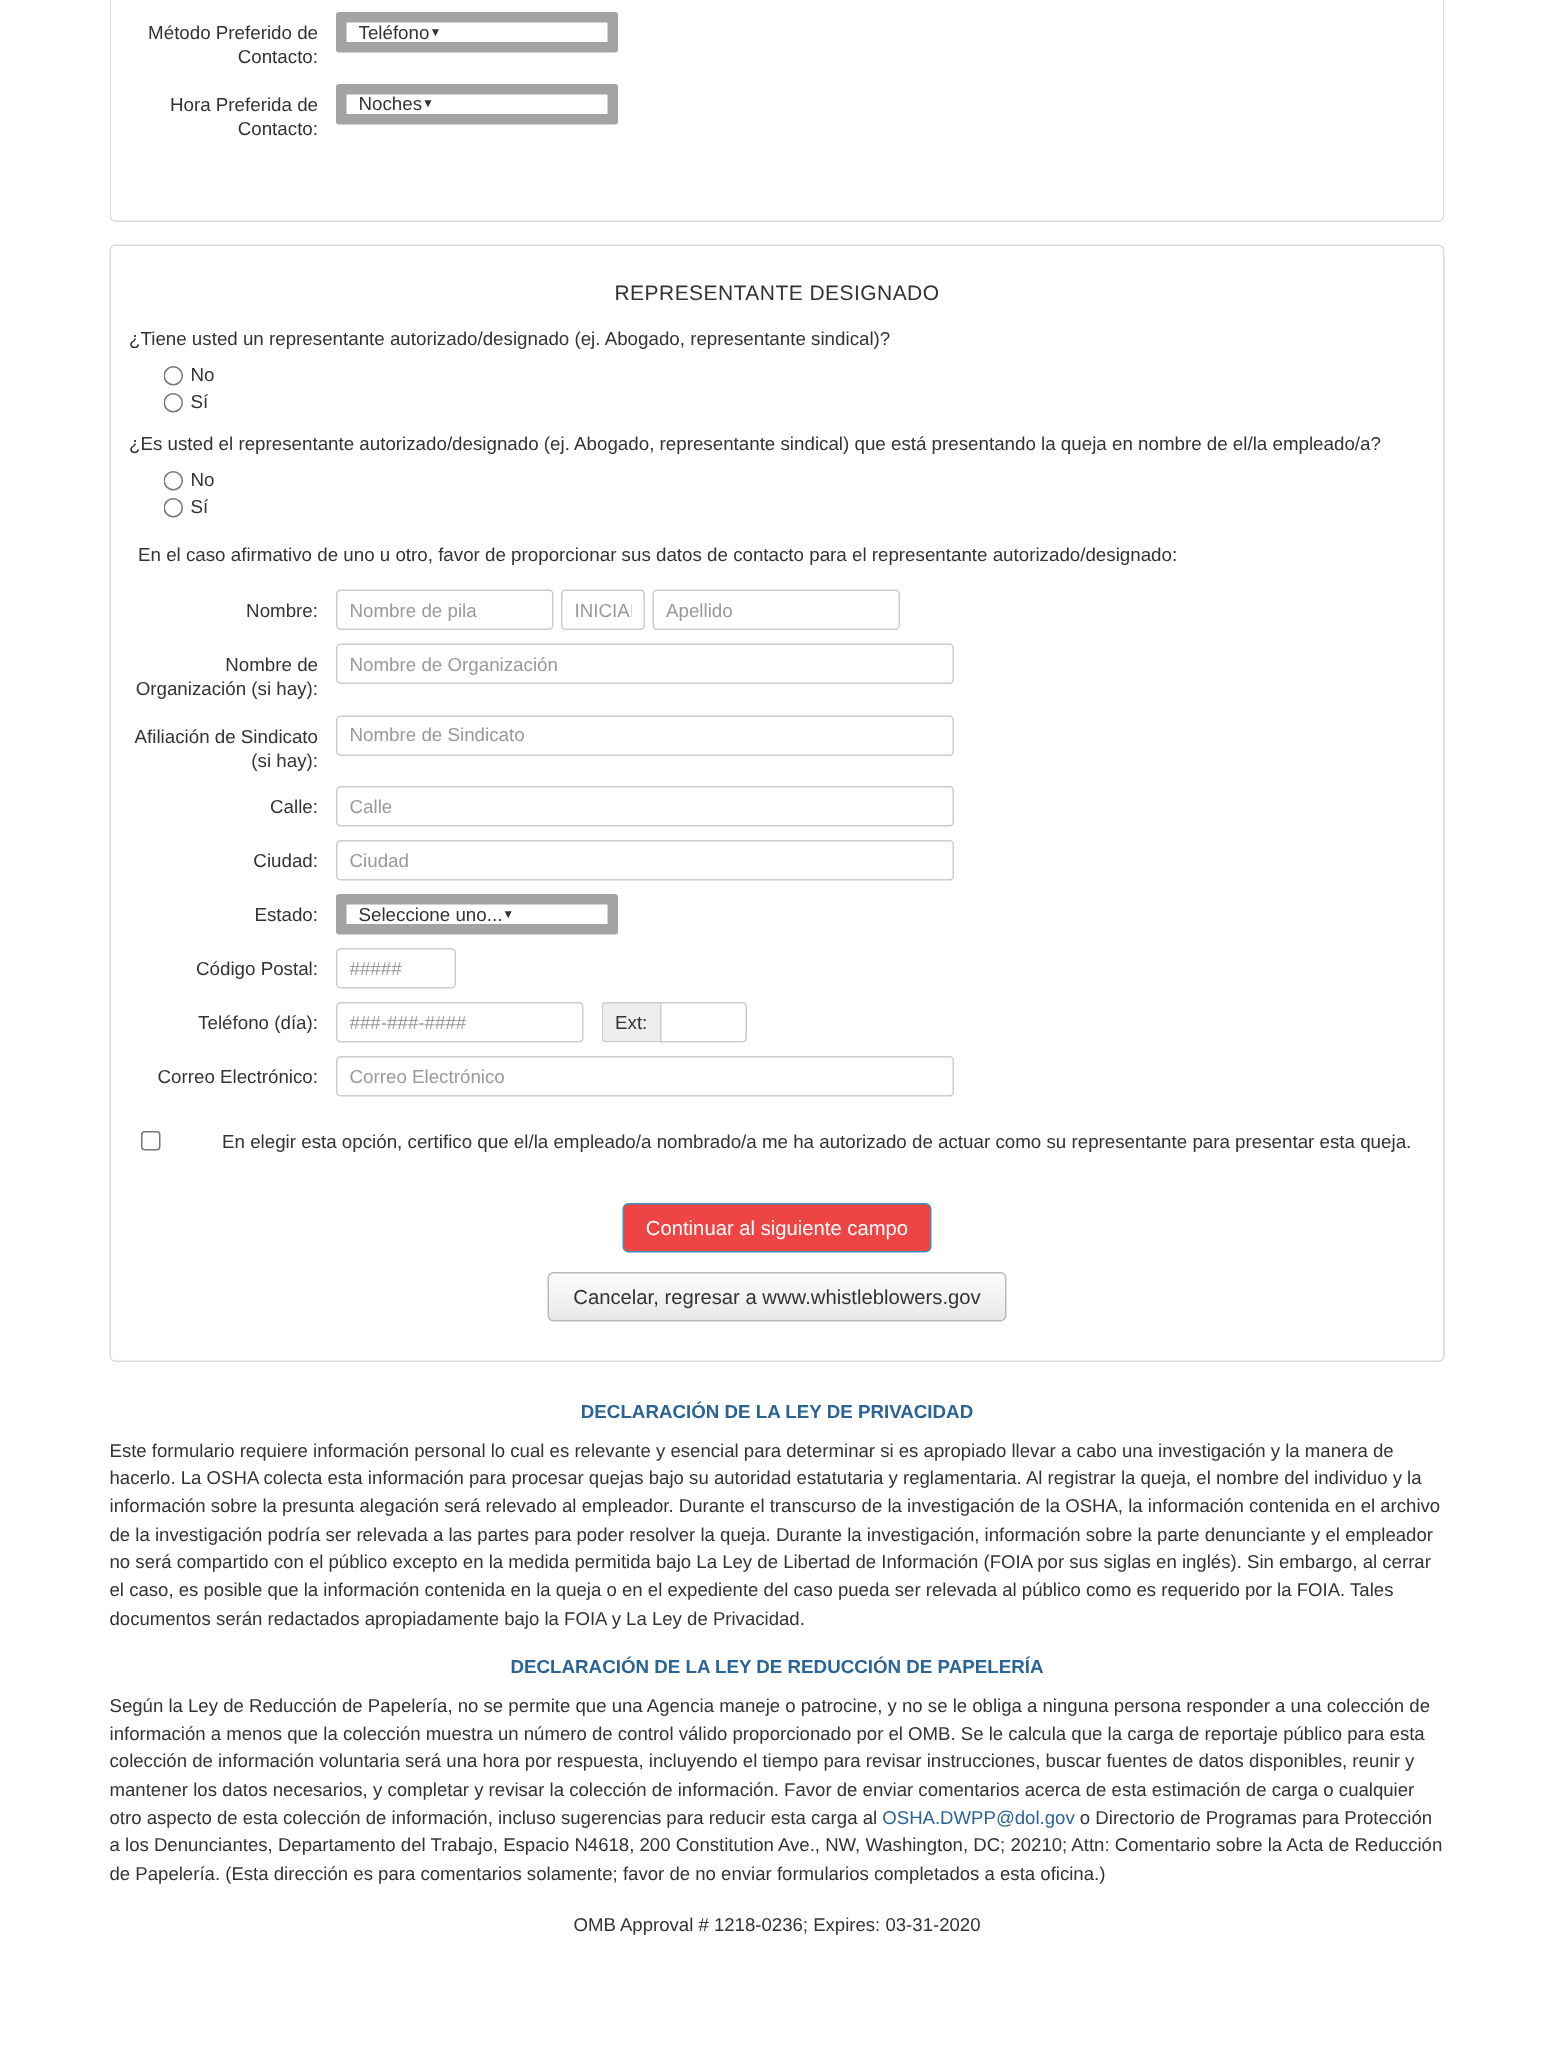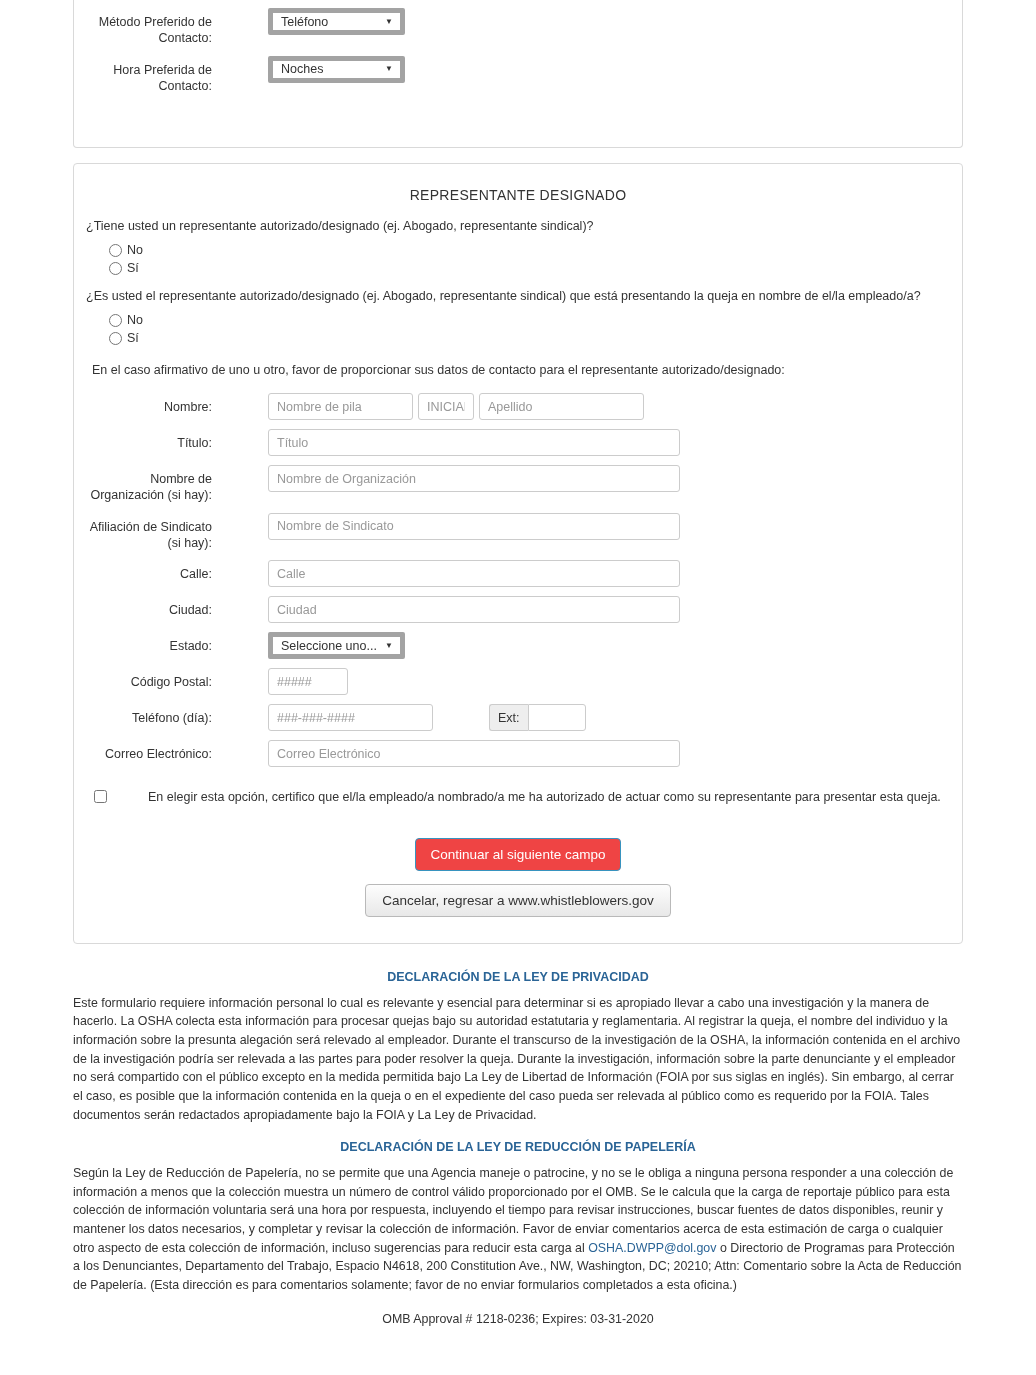--- a/index.html
+++ b/index.html
@@ -30,21 +30,21 @@
   .panel-title {
     text-align: center;
     font-size: 14px;
     font-weight: 400;
     color: #333;
     letter-spacing: .3px;
     margin: 8px 0 16px;
   }
 
   
-  .form-row { display: flex; align-items: flex-start; margin-bottom: 9px; gap: 44px; }
+  .form-row { display: flex; align-items: flex-start; margin-bottom: 9px; }
   .form-label {
     width: 140px; min-width: 140px;
     text-align: right;
     padding: 6px 12px 0 0;
     font-size: 12.5px;
     line-height: 1.3;
   }
   .text-input {
     height: 27px;
     border: 1px solid #ccc;
@@ -59,23 +59,23 @@
   .w-first { width: 145px; }
   .w-init  { width: 56px; }
   .w-last  { width: 165px; }
   .w-full  { width: 412px; }
   .w-zip   { width: 80px; }
   .w-phone { width: 165px; }
   .w-ext   { width: 58px; border-radius: 0 3px 3px 0; }
   .name-inputs { display: flex; gap: 5px; }
 
   .select-box {
-    display: flex; align-items: center; justify-content: space-between;
-    width: 137px; height: 27px;
-    border: 5px solid #a3a3a3; border-radius: 2px;
+    display: flex; align-items: center; 
+    width: 188px; height: 27px;
+    border: 7px solid #a3a3a3; border-radius: 2px;
     background: #fff;
     padding: 0 7px 0 8px;
     font-size: 12.5px;
     cursor: default;
   }
   .caret { font-size: 8px; color: #333; line-height: 1; }
 
   .question { font-size: 12.5px; margin: 14px 0 10px 2px; }
   .radio-group { margin: 0 0 8px 25px; }
   .radio-row { display: flex; align-items: center; margin-bottom: 4px; font-size: 12.5px; }
@@ -176,24 +176,20 @@
 
   <div class="form-row">
     <label class="form-label">Nombre:</label>
     <div class="name-inputs">
       <input class="text-input w-first" type="text" placeholder="Nombre de pila" style="">
       <input class="text-input w-init" type="text" placeholder="INICIAL" style="">
       <input class="text-input w-last" type="text" placeholder="Apellido" style="">
     </div>
   </div>
 
-  <div class="form-row">
-    <label class="form-label">Título:</label>
-    <input class="text-input w-full" type="text" placeholder="Título" style="">
-  </div>
 
   <div class="form-row">
     <label class="form-label">Nombre de Organización (si hay):</label>
     <input class="text-input w-full" type="text" placeholder="Nombre de Organización" style="">
   </div>
 
   <div class="form-row">
     <label class="form-label">Afiliación de Sindicato (si hay):</label>
     <input class="text-input w-full" type="text" placeholder="Nombre de Sindicato" style="">
   </div>

